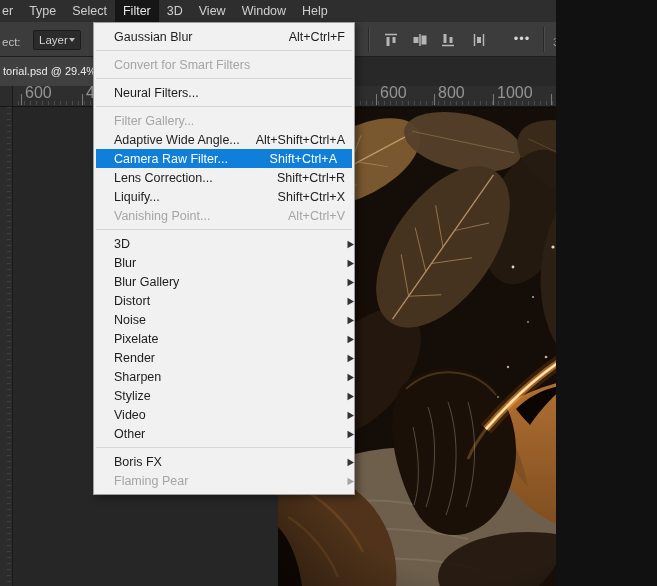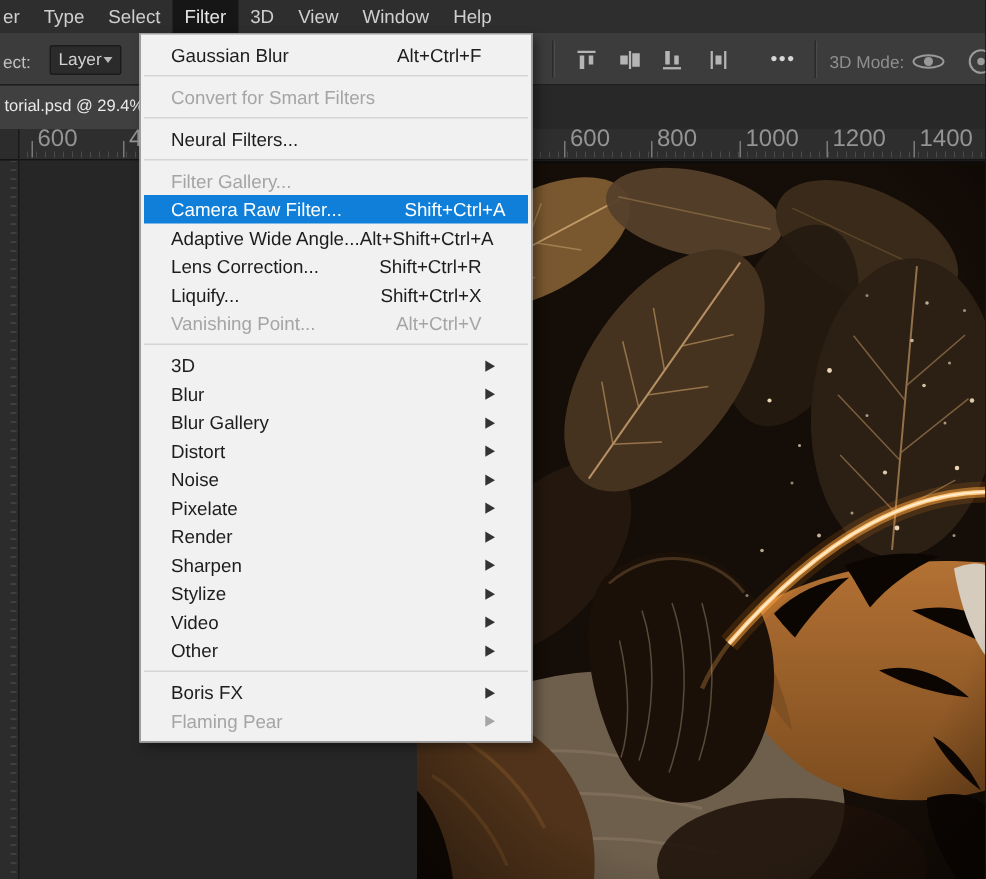--- a/index.html
+++ b/index.html
@@ -1,17 +1,17 @@
 <!DOCTYPE html>
 <html><head>
 <meta charset="utf-8">
 <style>
   html,body{margin:0;padding:0;background:#111;}
   .screen{
-    position:relative;width:657px;height:586px;overflow:hidden;
+    position:relative;width:556px;height:586px;overflow:hidden;
     background:#262626;
     font-family:"Liberation Sans","DejaVu Sans",sans-serif;
     -webkit-font-smoothing:antialiased;
   }
   
   .menubar{
     position:absolute;left:0;top:0;width:657px;height:22px;
     background:#2e2e2e;display:flex;align-items:stretch;z-index:5;
   }
   .mb-item{
@@ -70,21 +70,21 @@
     border-right:1px solid #1a1a1a;border-bottom:1px solid #141414;box-sizing:border-box;z-index:4;}
   
   .canvas-wrap{position:absolute;left:278px;top:107px;width:379px;height:479px;z-index:1;}
   
   .menu-popup{
     position:absolute;left:93px;top:22px;width:262px;box-sizing:border-box;
     background:#f1f1f1;border:1px solid #9e9e9e;padding:4px 0;
     box-shadow:3px 3px 7px rgba(0,0,0,.4);z-index:20;
   }
   .menu-item{
-    display:flex;align-items:center;height:19px;padding:0 24px 0 20px;
+    display:flex;align-items:center;height:19px;padding:0 0 0 20px;
     font-size:12.5px;color:#1d1d1d;cursor:default;white-space:nowrap;
   }
   .menu-item.disabled{color:#a5a5a5;}
   .menu-item.highlighted{background:#0f7fd9;color:#fff;margin:0 2px;padding:0 6px 0 18px;}
   .mi-shortcut{margin-left:auto;margin-right:9px;}
   .mi-arrow{margin-left:auto;font-size:8.5px;color:#333;transform:scaleY(1.15);}
   .menu-item.disabled .mi-arrow{color:#a5a5a5;}
   .menu-sep{height:1px;background:#d6d6d6;margin:4px 2px;}
 </style>
 </head>
@@ -298,29 +298,29 @@
         <span class="mi-label">Convert for Smart Filters</span>
       </div>
       <div class="menu-sep"></div>
       <div class="menu-item">
         <span class="mi-label">Neural Filters...</span>
       </div>
       <div class="menu-sep"></div>
       <div class="menu-item disabled">
         <span class="mi-label">Filter Gallery...</span>
       </div>
+      <div class="menu-item">
+        <span class="mi-label">Adaptive Wide Angle...</span>
+        <span class="mi-shortcut">Alt+Shift+Ctrl+A</span>
+      </div>
       <div class="menu-item highlighted">
         <span class="mi-label">Camera Raw Filter...</span>
         <span class="mi-shortcut">Shift+Ctrl+A</span>
       </div>
       <div class="menu-item">
-        <span class="mi-label">Adaptive Wide Angle...</span>
-        <span class="mi-shortcut">Alt+Shift+Ctrl+A</span>
-      </div>
-      <div class="menu-item">
         <span class="mi-label">Lens Correction...</span>
         <span class="mi-shortcut">Shift+Ctrl+R</span>
       </div>
       <div class="menu-item">
         <span class="mi-label">Liquify...</span>
         <span class="mi-shortcut">Shift+Ctrl+X</span>
       </div>
       <div class="menu-item disabled">
         <span class="mi-label">Vanishing Point...</span>
         <span class="mi-shortcut">Alt+Ctrl+V</span>

